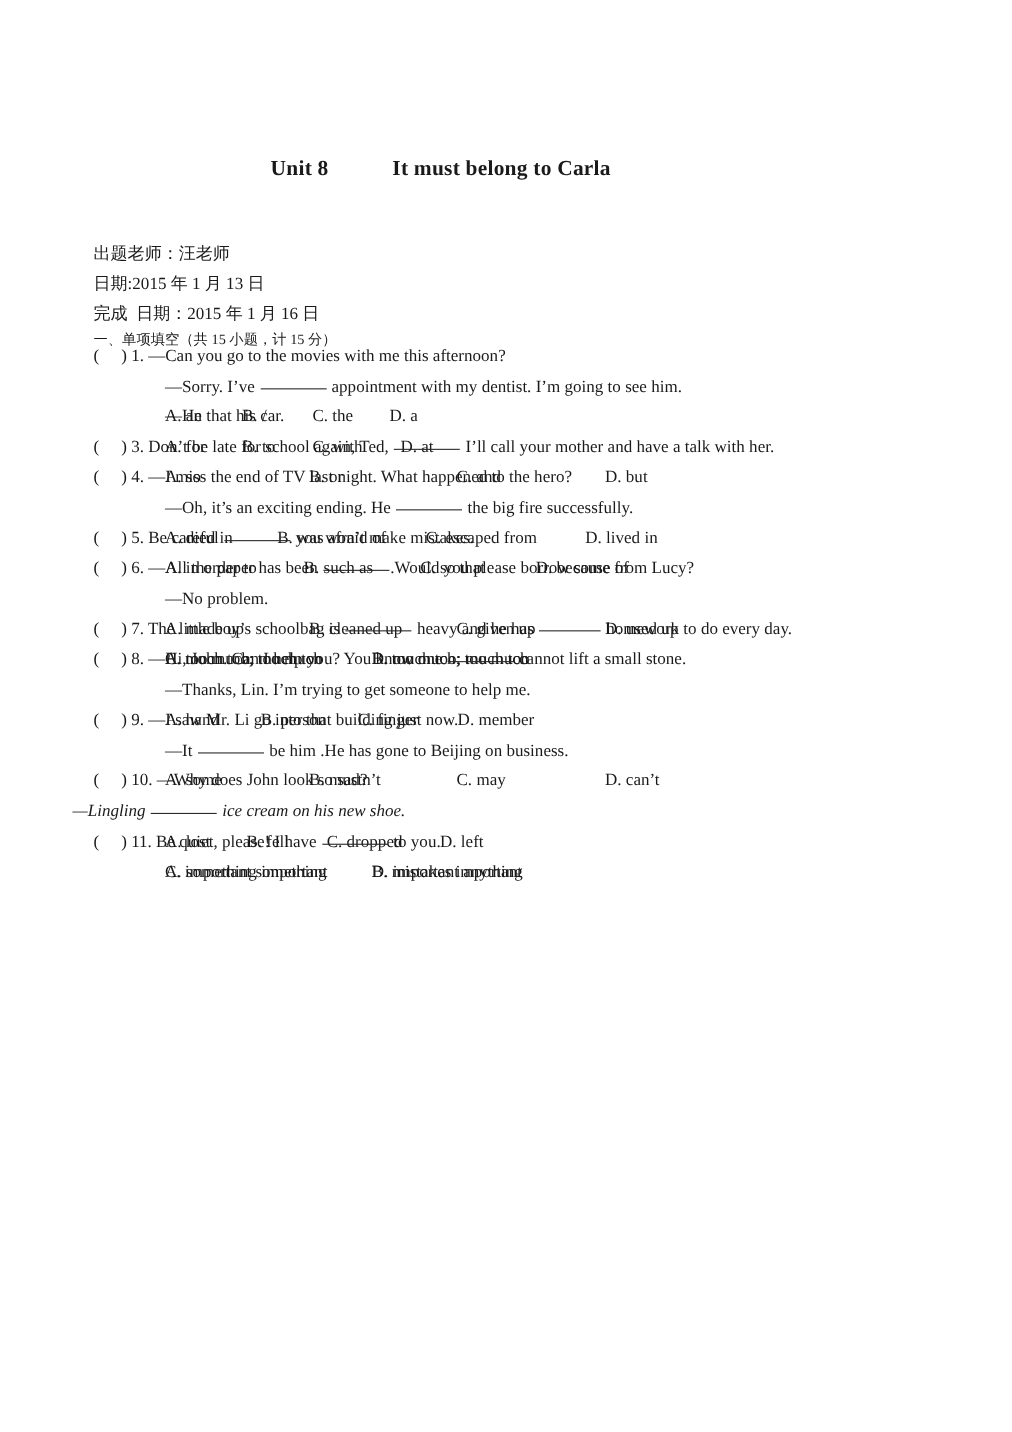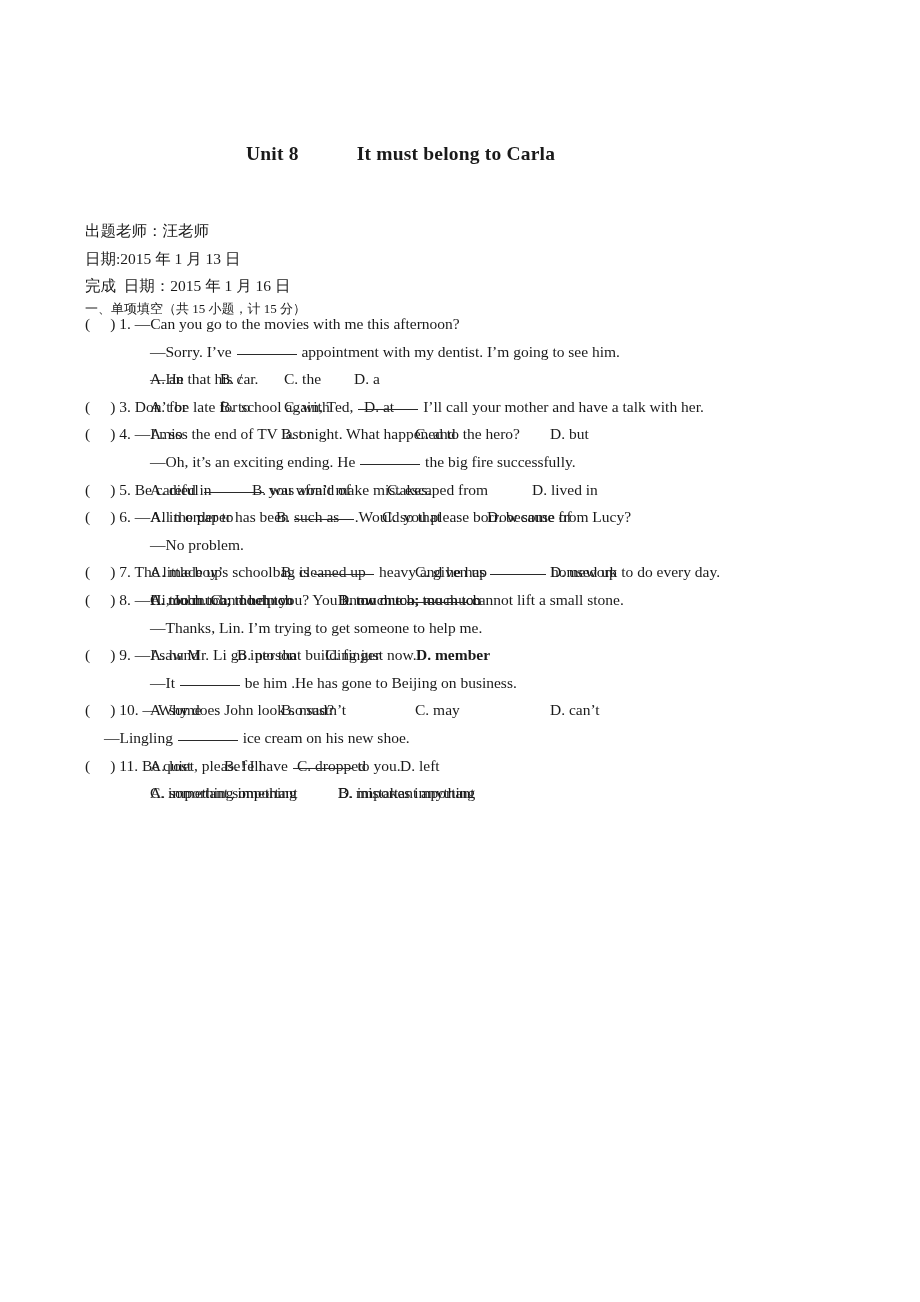--- a/index.html
+++ b/index.html
@@ -69,21 +69,22 @@
     position: relative;
     font-size: 15.5px;
     line-height: 27.6px;
     white-space: pre;
     padding-left: 85px;
   }
   .q-line.indent1 {
     padding-left: 150px;
   }
   .q-line.indent2 {
-    padding-left: 104px;
+    padding-left: 66px;
+    font-style: italic;
   }
   .paren-gap {
     display: inline-block;
     width: 20px;
   }
   .blank {
     display: inline-block;
     border-bottom: 1.4px solid #2a2a2a;
     vertical-align: 2px;
     margin: 0 1px;
@@ -145,21 +146,21 @@
         <div class="opt-row"><span class="opt" style="left: 150px;">A. made up</span><span class="opt" style="left: 281px;">B. cleaned up</span><span class="opt" style="left: 415px;">C. given up</span><span class="opt" style="left: 550px;">D. used up</span></div>
       </div>
       <div class="q-block">
         <div class="q-line"><span>(<span class="paren-gap"></span>)</span> <span>7.</span> <span>The little boy’s schoolbag is </span><span class="blank w1"></span><span> heavy and he has </span><span class="blank w3"></span><span> homework to do every day.</span></div>
         <div class="opt-row"><span class="opt" style="left: 150px; font-family: Liberation Serif, serif;">A. too much; much too</span><span class="opt" style="left: 338px;">B. too much; too much</span></div>
         <div class="opt-row"><span class="opt" style="left: 150px;">C. much too; too much</span><span class="opt" style="left: 338px;">D. much too; much too</span></div>
       </div>
       <div class="q-block">
         <div class="q-line"><span>(<span class="paren-gap"></span>)</span> <span>8.</span> <span>—Hi, John. Can I help you? You know one </span><span class="blank w1"></span><span> cannot lift a small stone.</span></div>
         <div class="q-line indent1">—Thanks, Lin. I’m trying to get someone to help me.</div>
-        <div class="opt-row"><span class="opt" style="left: 150px;">A. hand</span><span class="opt" style="left: 237px;">B. person</span><span class="opt" style="left: 325px;">C. finger</span><span class="opt" style="left: 416px; font-weight: bold;">D. member</span></div>
+        <div class="opt-row"><span class="opt" style="left: 150px;">A. hand</span><span class="opt" style="left: 237px;">B. person</span><span class="opt" style="left: 325px;">C. finger</span><span class="opt" style="left: 416px;">D. member</span></div>
       </div>
       <div class="q-block">
         <div class="q-line"><span>(<span class="paren-gap"></span>)</span> <span>9.</span> <span>—I saw Mr. Li go into that building just now.</span></div>
         <div class="q-line indent1"><span>—It </span><span class="blank w1"></span><span> be him .He has gone to Beijing on business.</span></div>
         <div class="opt-row"><span class="opt" style="left: 150px;">A. some</span><span class="opt" style="left: 281px;">B. mustn’t</span><span class="opt" style="left: 415px;">C. may</span><span class="opt" style="left: 550px;">D. can’t</span></div>
       </div>
       <div class="q-block">
         <div class="q-line"><span>(<span class="paren-gap"></span>)</span> <span>10.</span> <span>—Why does John look so sad?</span></div>
         <div class="q-line indent2"><span>—Lingling </span><span class="blank w1"></span><span> ice cream on his new shoe.</span></div>
         <div class="opt-row"><span class="opt" style="left: 150px;">A. lost</span><span class="opt" style="left: 224px;">B. fell</span><span class="opt" style="left: 297px;">C. dropped</span><span class="opt" style="left: 400px;">D. left</span></div>

